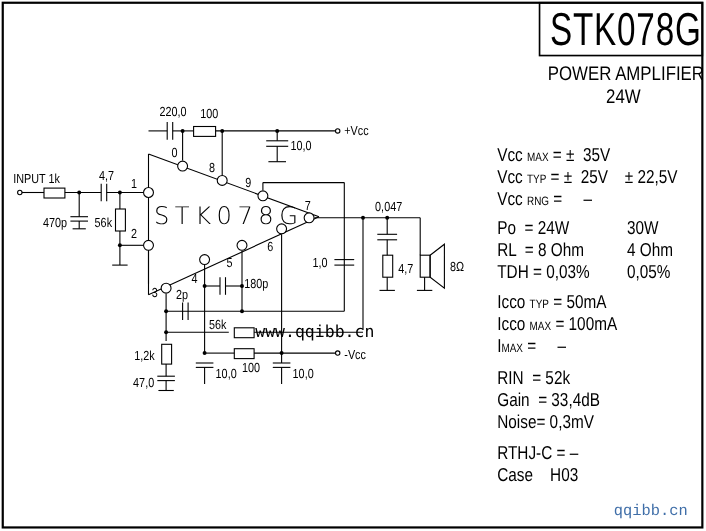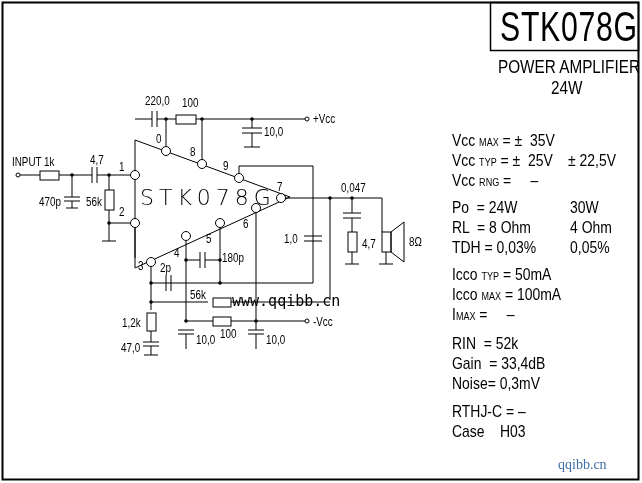--- a/index.html
+++ b/index.html
@@ -6,21 +6,21 @@
   body { width: 642px; height: 483px; position: relative; overflow: hidden; font-family: "Liberation Sans", sans-serif; }
   #frame { position: absolute; left: 0; top: 0; width: 642px; height: 483px; }
   .cond { position: absolute; font-family: "Liberation Sans Narrow", "Liberation Sans", sans-serif; color: #000; white-space: pre; transform-origin: 0 0; }
   .spec { font-size: 17px; transform: scaleX(0.82); line-height: 1; }
   .spec small { font-size: 11px; }
   .title-text { font-size: 42px; transform: scaleX(0.72); letter-spacing: 1px; font-weight: normal; line-height: 1; }
   .subtitle { font-size: 18px; transform: scaleX(0.85); line-height: 1; }
   .lbl { font-size: 12px; transform: scaleX(0.82); line-height: 1; }
   .chip-label { position: absolute; font-family: "DejaVu Sans", sans-serif; font-size: 22px; letter-spacing: 5px; font-weight: 200; color: #000; line-height: 1; }
   .watermark { position: absolute; font-family: "DejaVu Sans Mono", monospace; font-size: 15px; color: #000; line-height: 1; }
-  .site-mark { position: absolute; font-family: Liberation Serif, serif; font-size: 14px; color: #3f6ea8; line-height: 1; }
+  .site-mark { position: absolute; font-family: Liberation Mono, monospace; font-size: 14px; color: #3f6ea8; line-height: 1; }
 </style>
 </head>
 <body>
 
 <svg id="frame" width="642" height="483" viewBox="0 0 642 483" xmlns="http://www.w3.org/2000/svg">
   <g fill="none" stroke="#000" stroke-width="1">
 
     <rect x="2.5" y="2.5" width="636" height="477" stroke-width="2"></rect>
 
     <rect x="490.5" y="2.5" width="148" height="48" stroke-width="1.5"></rect>

